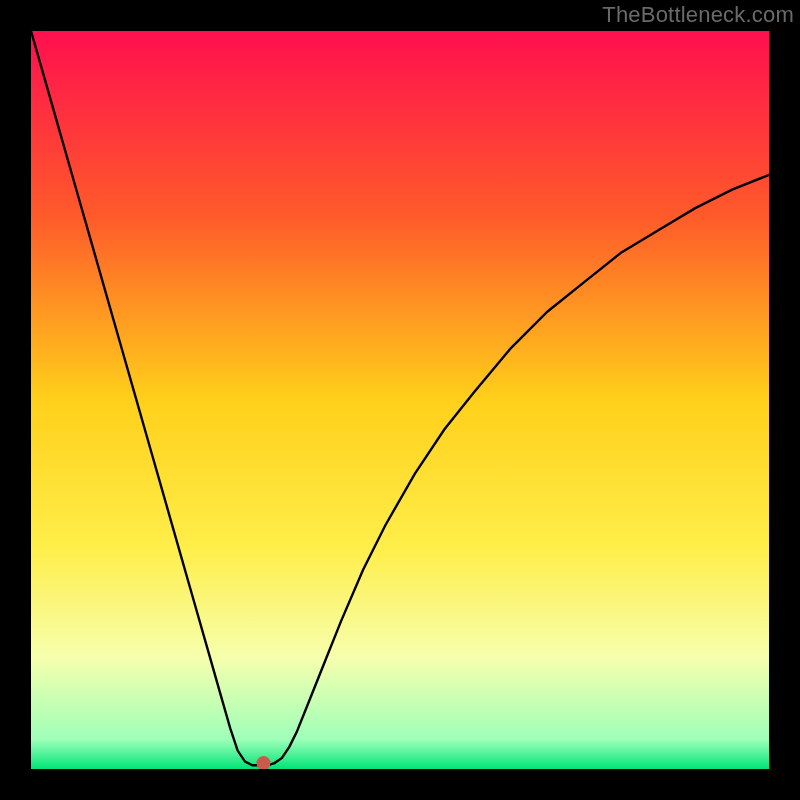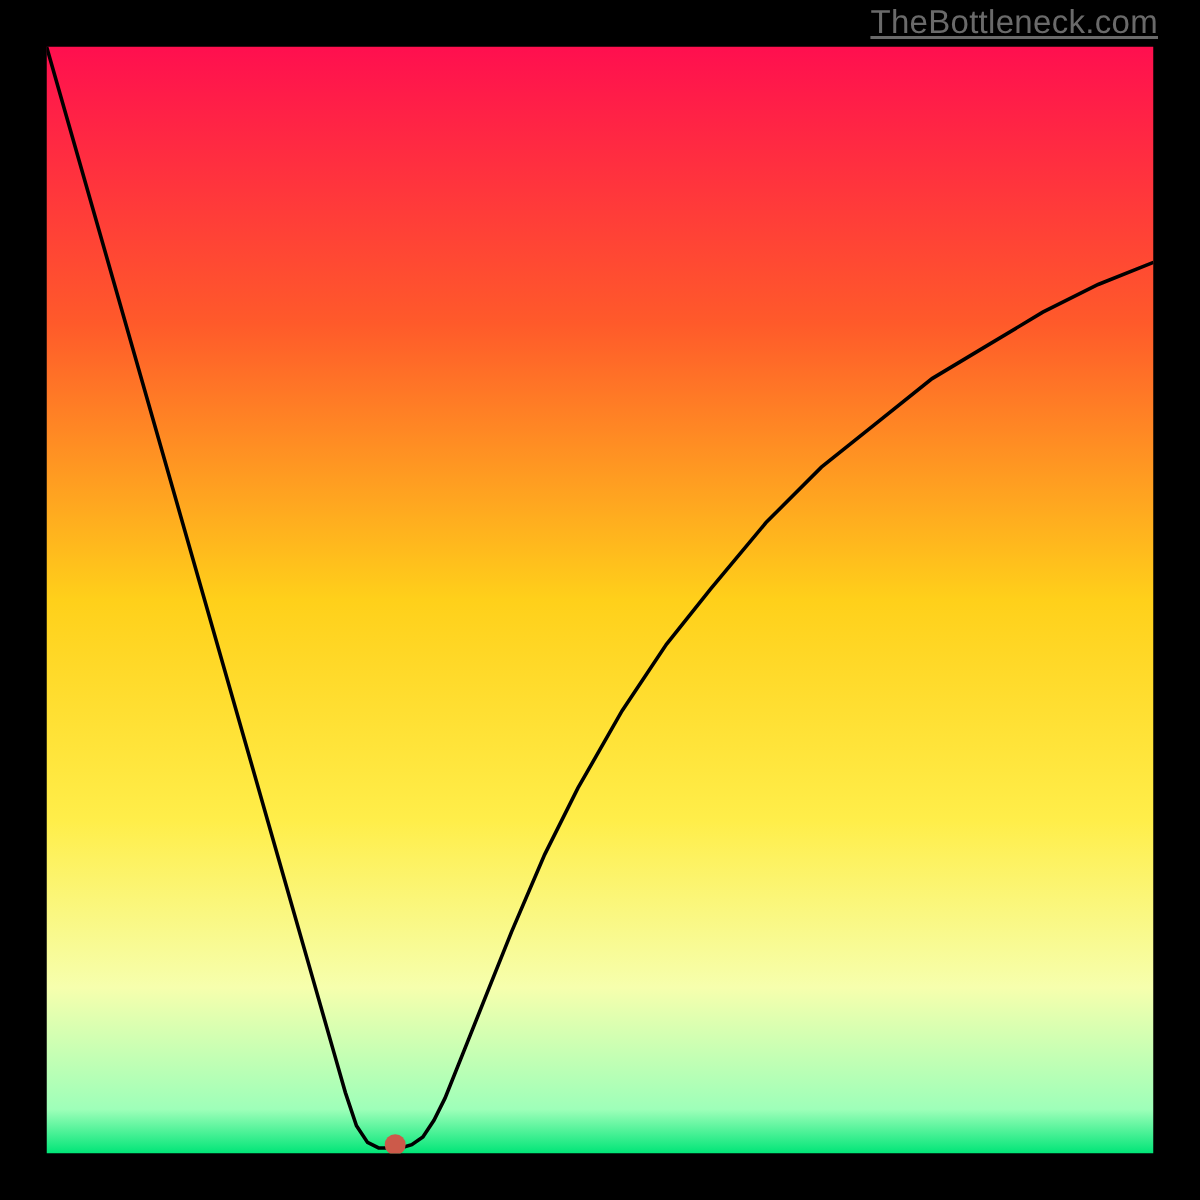--- a/index.html
+++ b/index.html
@@ -13,27 +13,26 @@
   }
   .frame {
     position: relative;
     width: 800px;
     height: 800px;
     background: #000;
   }
   .watermark {
     position: absolute;
     top: 2px;
-    right: 28px;
+    right: 6px;
     color: #6a6a6a;
     font-size: 22px;
     letter-spacing: 0.2px;
     font-weight: 400;
     user-select: none;
-    text-decoration: underline;
   }
   .plot-wrap {
     position: absolute;
     left: 31px;
     top: 31px;
     width: 738px;
     height: 738px;
     background: #000;
   }
   svg {

